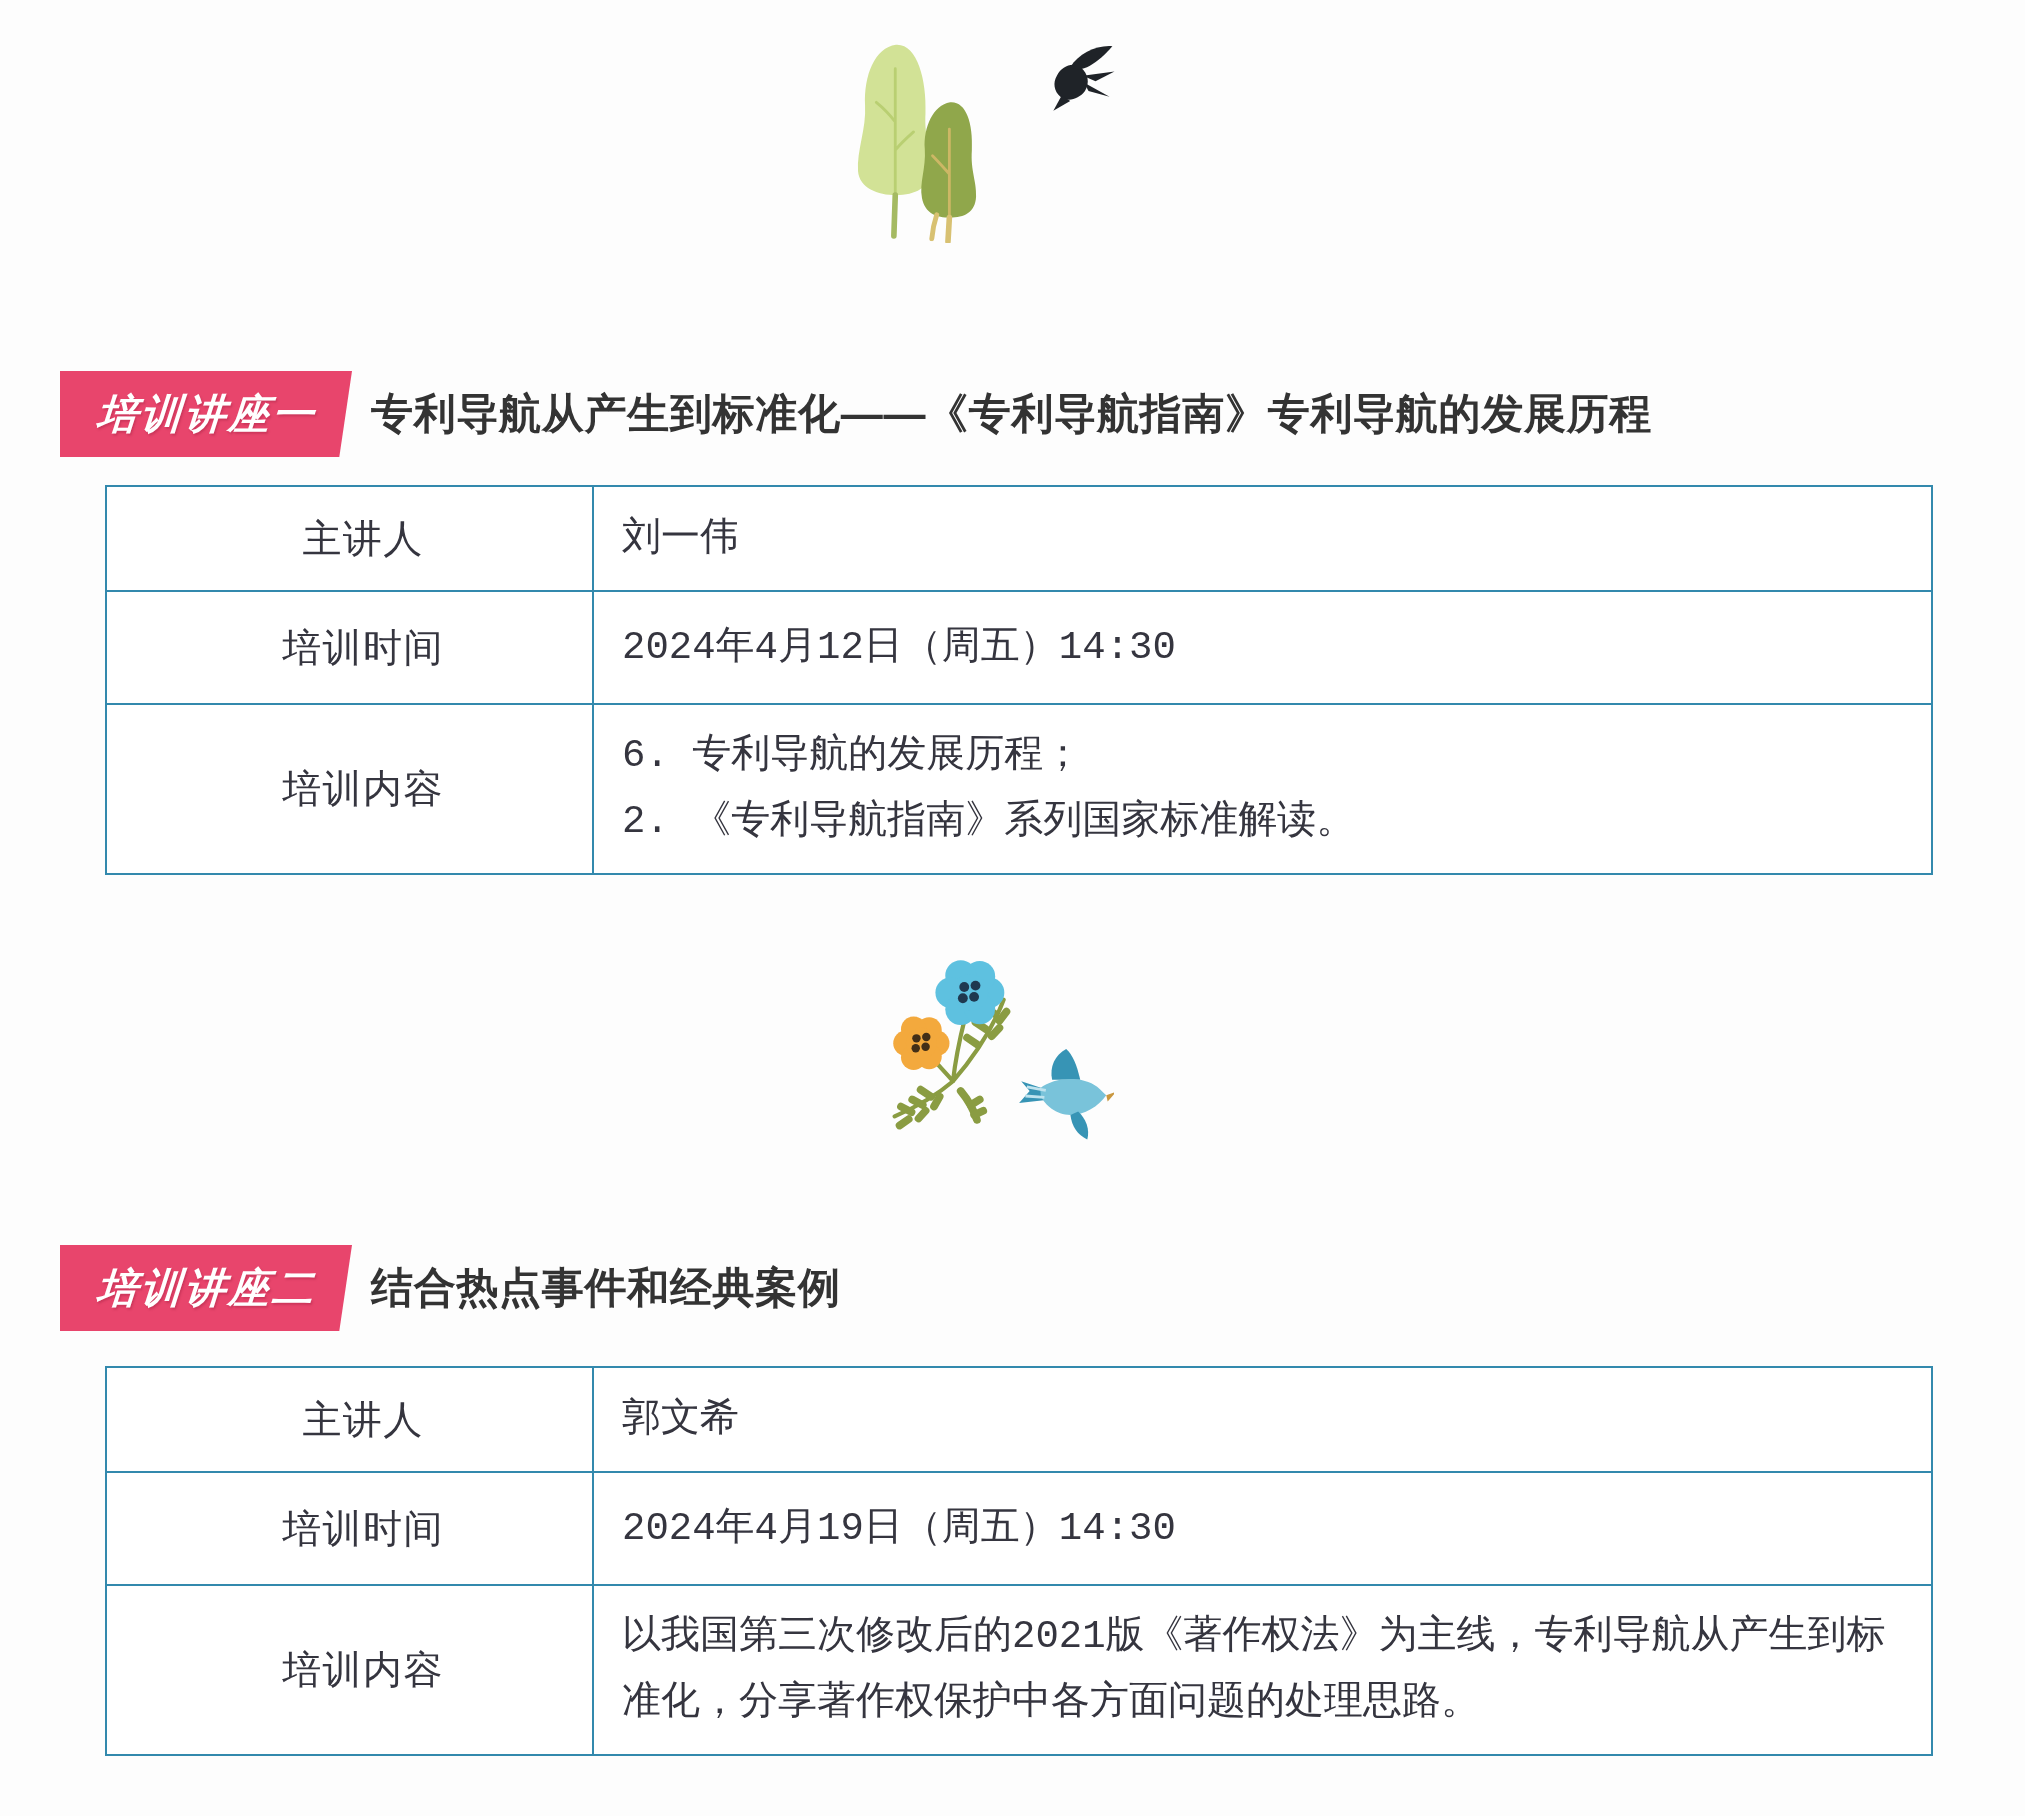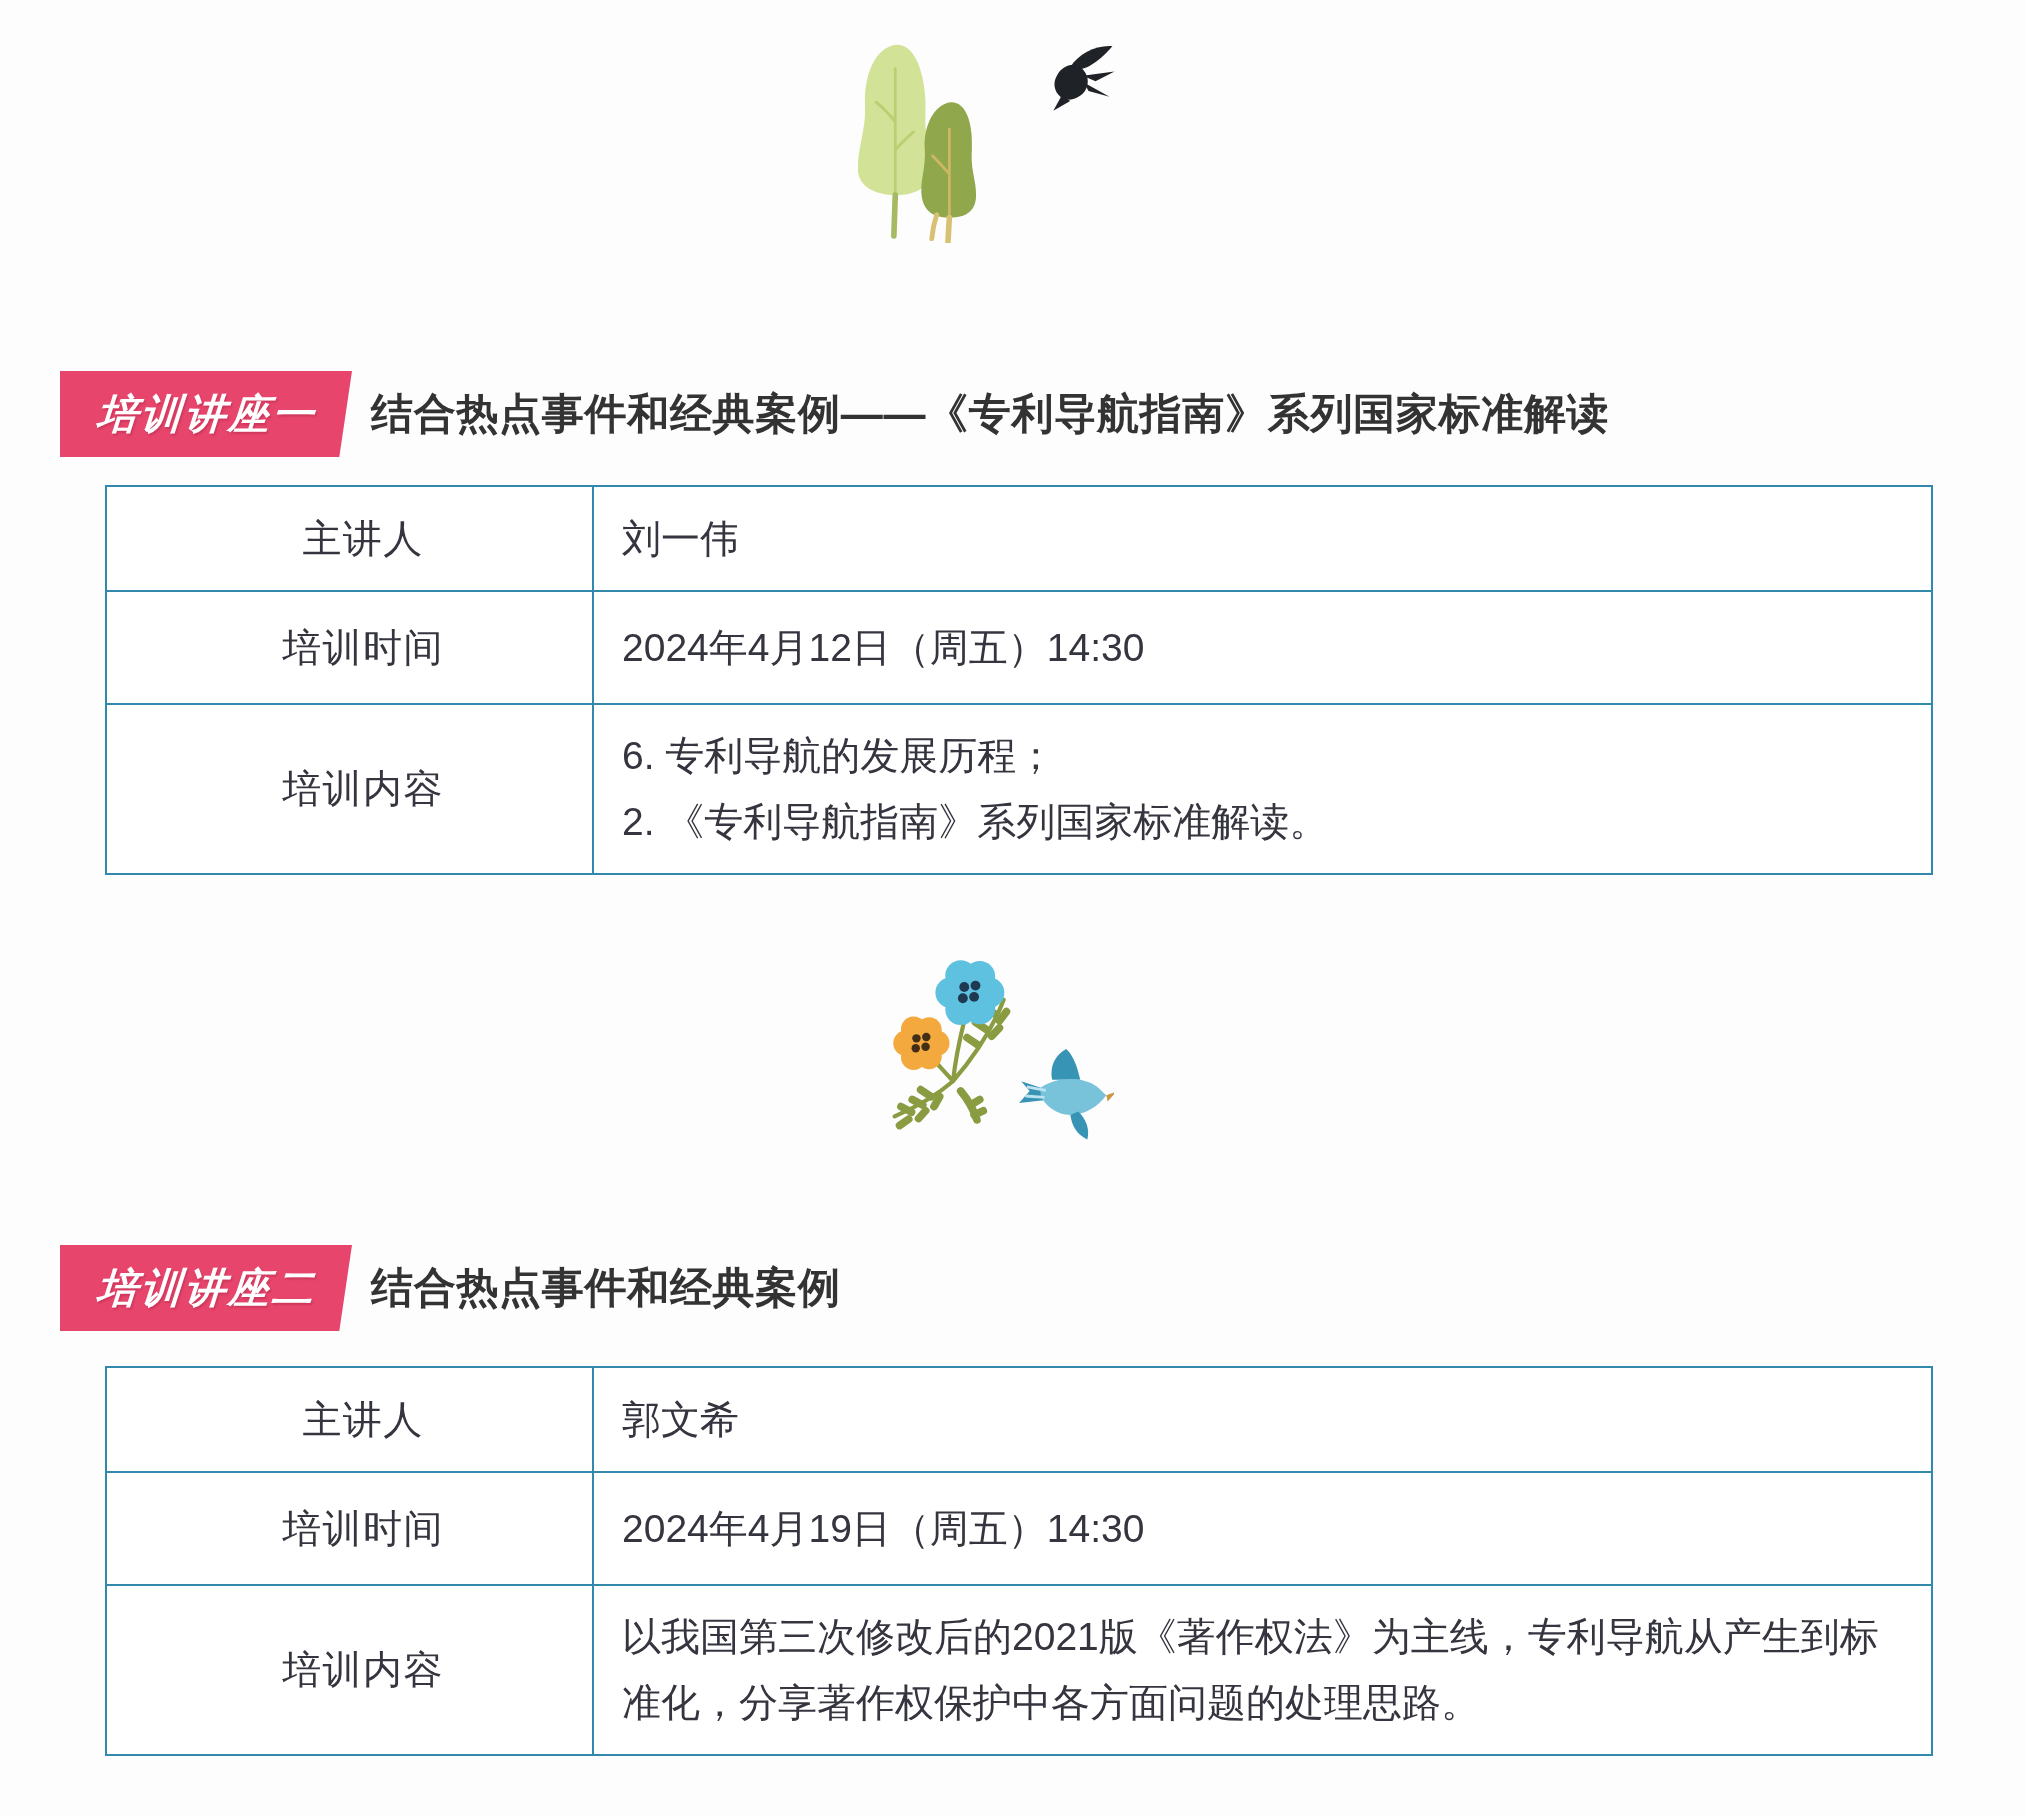--- a/index.html
+++ b/index.html
@@ -46,21 +46,21 @@
   .pos-t1{top:485px;}
   .pos-t2{top:1366px;}
   .info-table td{
     border:2.8px solid var(--table-border,#3389AD);
     vertical-align:middle;
     color:var(--body-text,#35353F);
     font-size:39px;
     padding-left:28px;
   }
   .lbl{width:456px;text-align:center;letter-spacing:1.4px;}
-  .val{padding:14px 42px 14px 28px;line-height:66px;white-space:pre-line;}
+  .val{padding:14px 42px 14px 28px;line-height:66px;white-space:pre-line;font-family:Liberation Mono, monospace;}
   .r-speaker{height:105px;}
   .r-time{height:113px;}
   .r-content{height:170px;border-radius:13px;}
 </style>
 </head>
 <body>
 
 <div class="page">
 
   <svg class="deco-top" viewBox="0 0 380 290" aria-hidden="true">
@@ -80,21 +80,21 @@
       <path d="M312,40 C324,20 350,8 372,10 C362,22 352,30 340,38 C330,44 320,44 312,40 Z"></path>
       <path d="M330,52 L375,46 L348,60 Z"></path>
       <path d="M332,62 L368,82 L338,74 Z"></path>
       <path d="M300,80 L288,102 L312,88 Z"></path>
     </g>
   </svg>
 
   <div class="banner pos-sec1">
     <span class="banner-text">培训讲座一</span>
   </div>
-  <h2 class="sec-title pos-sec1">结合热点事件和经典案例——《专利导航指南》系列国家标准解读</h2>
+  <h2 class="sec-title pos-sec1">专利导航从产生到标准化——《专利导航指南》专利导航的发展历程</h2>
 
   <table class="info-table pos-t1">
     <tbody>
       <tr class="r-speaker">
         <td class="lbl">主讲人</td>
         <td class="val">刘一伟</td>
       </tr>
       <tr class="r-time">
         <td class="lbl">培训时间</td>
         <td class="val">2024年4月12日（周五）14:30</td>

